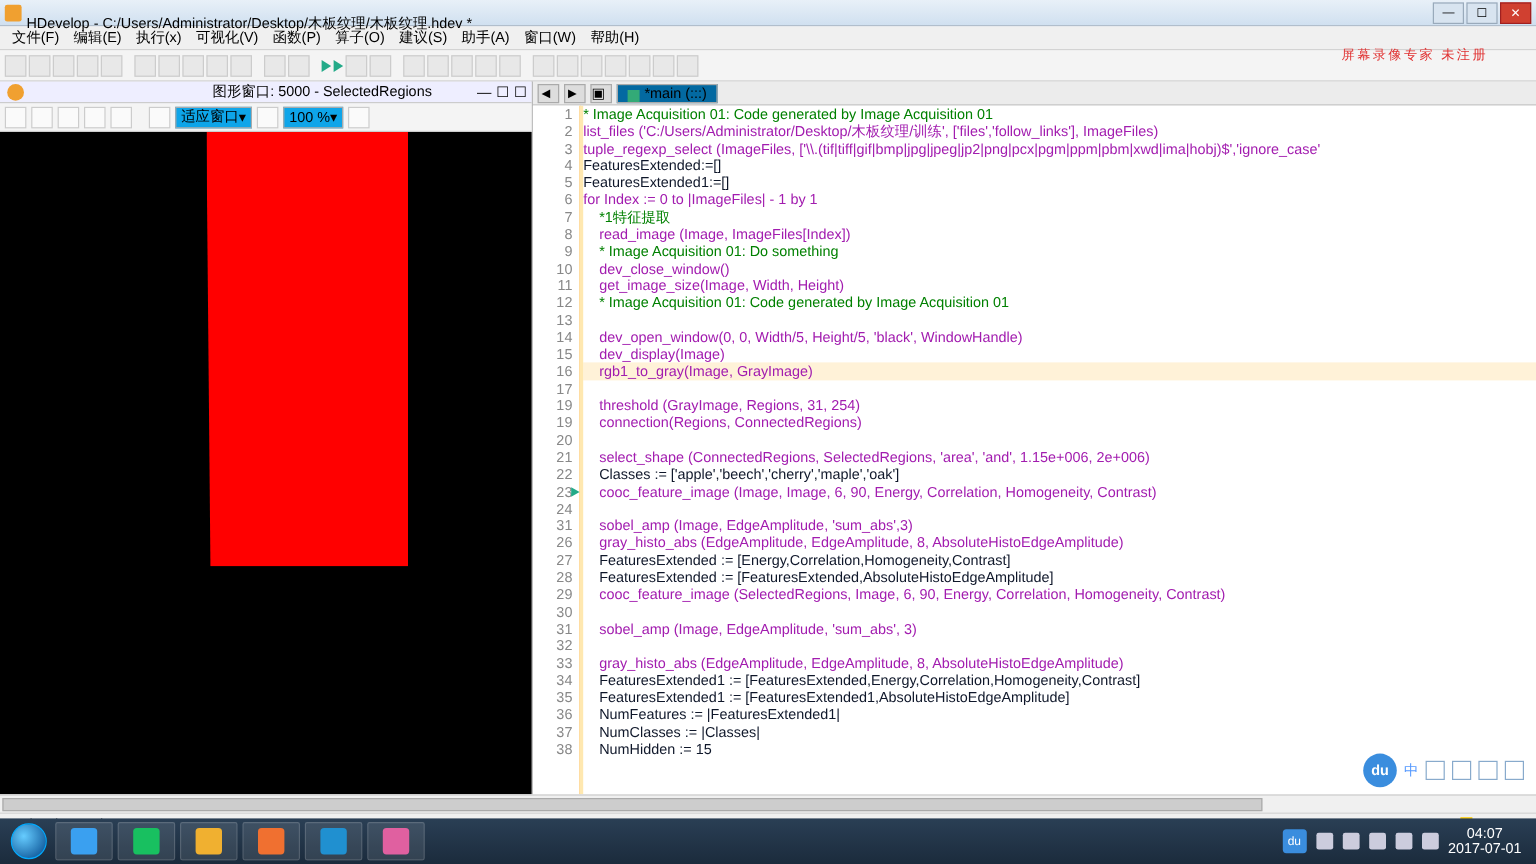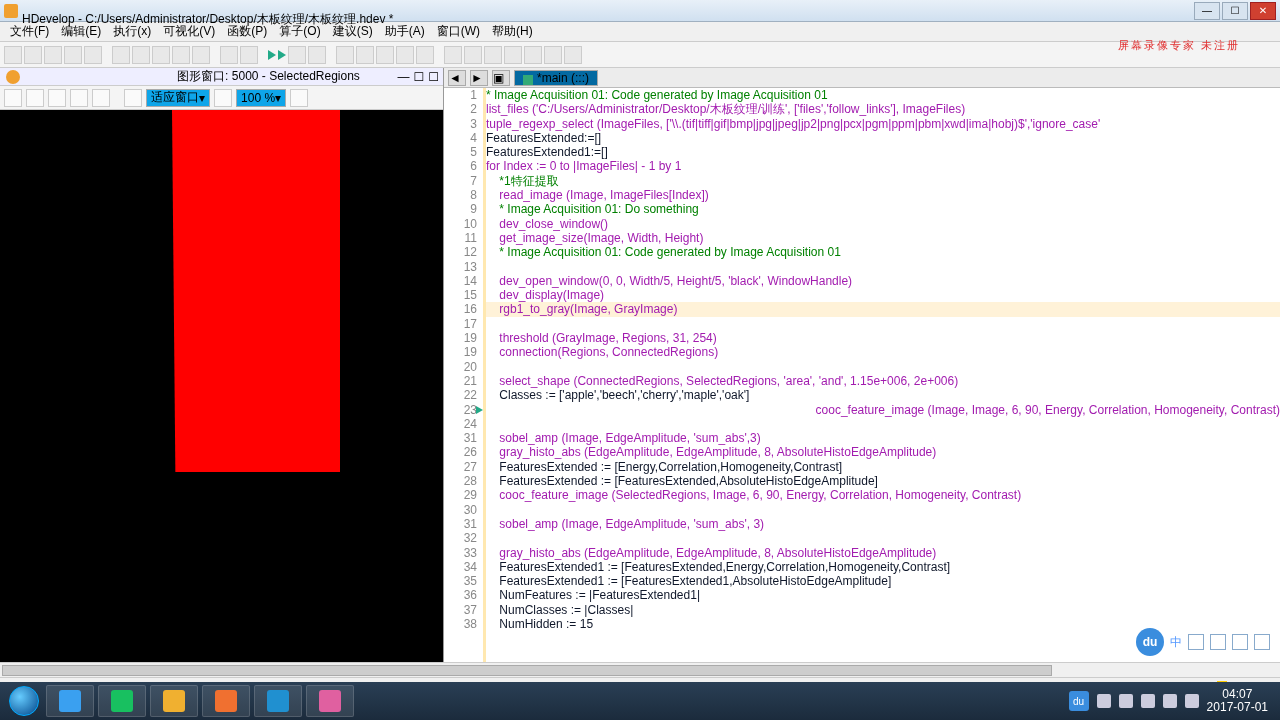--- a/index.html
+++ b/index.html
@@ -49,21 +49,21 @@
 .editor { flex:1; display:flex; font-family:Consolas,"Courier New",monospace; font-size:13px; line-height:14.3px; overflow:hidden; background:#fff; }
 .gutter { width:40px; text-align:right; color:#888; padding-right:6px; background:#fff; border-right:1px solid #f90; position:relative; }
 .gutter-border2 { position:absolute; right:-3px; top:0; bottom:0; width:3px; background:#ffe8b0; }
 .gut-line { height:14.3px; }
 .code { flex:1; white-space:pre; color:#0030a0; padding-left:2px; }
 .code-line { height:14.3px; }
 .cm-green { color:#008000; }
 .cm-blue  { color:#a21caf; }
 .cm-black { color:#0f172a; }
 .hl-line  { background:#fff2d8; }
-.bp-arrow { position:relative;text-align:right; }
+.bp-arrow { position:relative; }
 .bp-arrow::before { content:""; position:absolute; left:-10px; top:3px; width:0; height:0; border-left:7px solid #2a8; border-top:4px solid transparent; border-bottom:4px solid transparent; }
 
 .hscroll { height:15px; background:#f0f0f0; border-top:1px solid #ccc; position:relative; }
 .hscroll-thumb { position:absolute; left:2px; top:2px; height:11px; width:82%; background:#cdcdcd; border:1px solid #aaa; }
 
 
 .status { height:18px; background:#f0f0f0; border-top:1px solid #ccc; display:flex; align-items:center; padding:0 6px; justify-content:space-between; }
 .status-right { display:flex; gap:18px; align-items:center; }
 .status-ico { width:10px; height:12px; background:#fc0; display:inline-block; }
 

